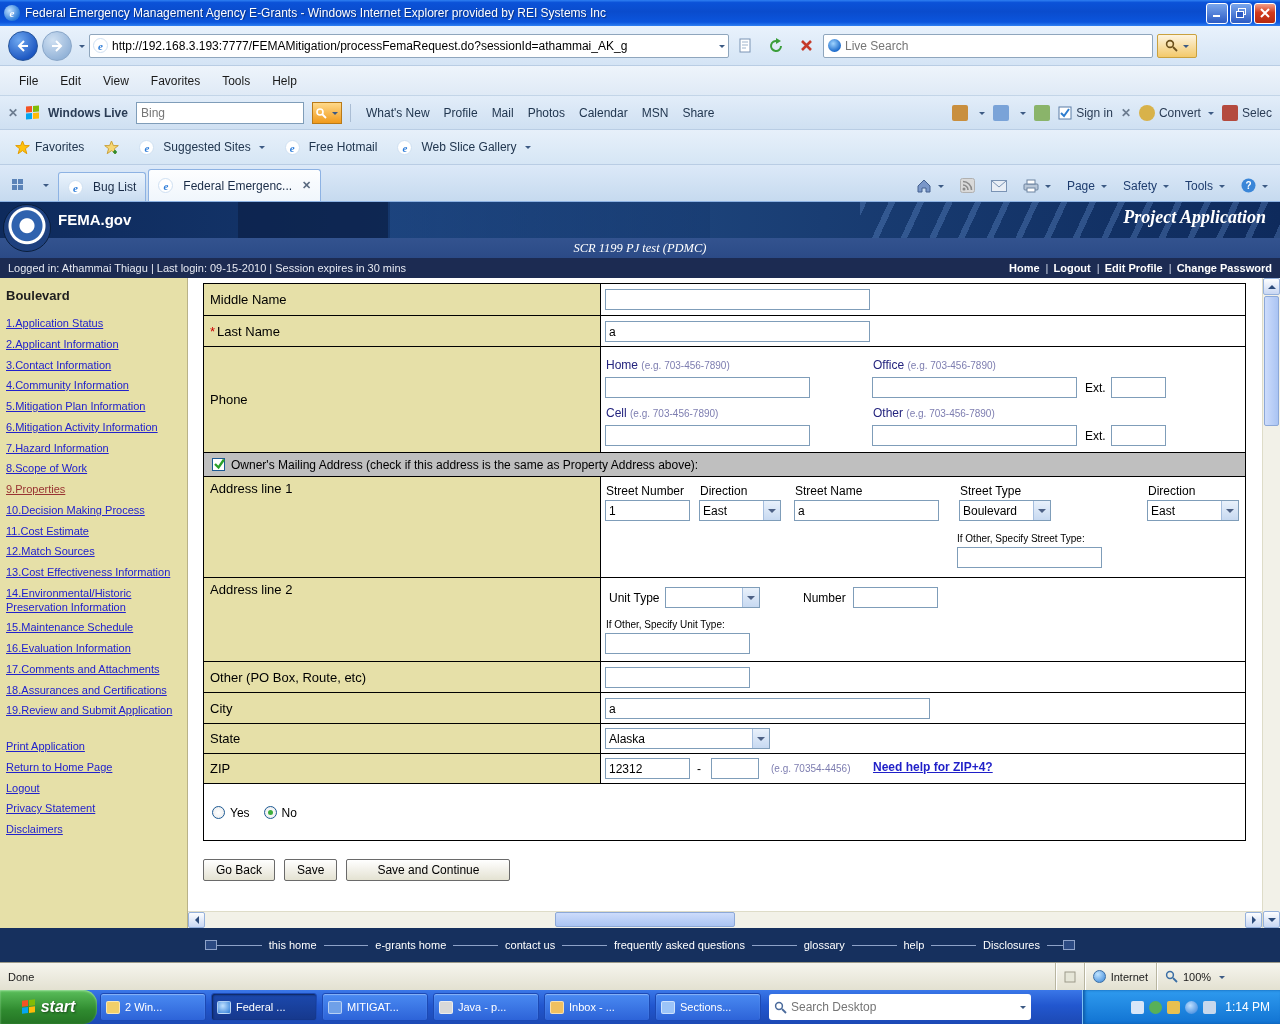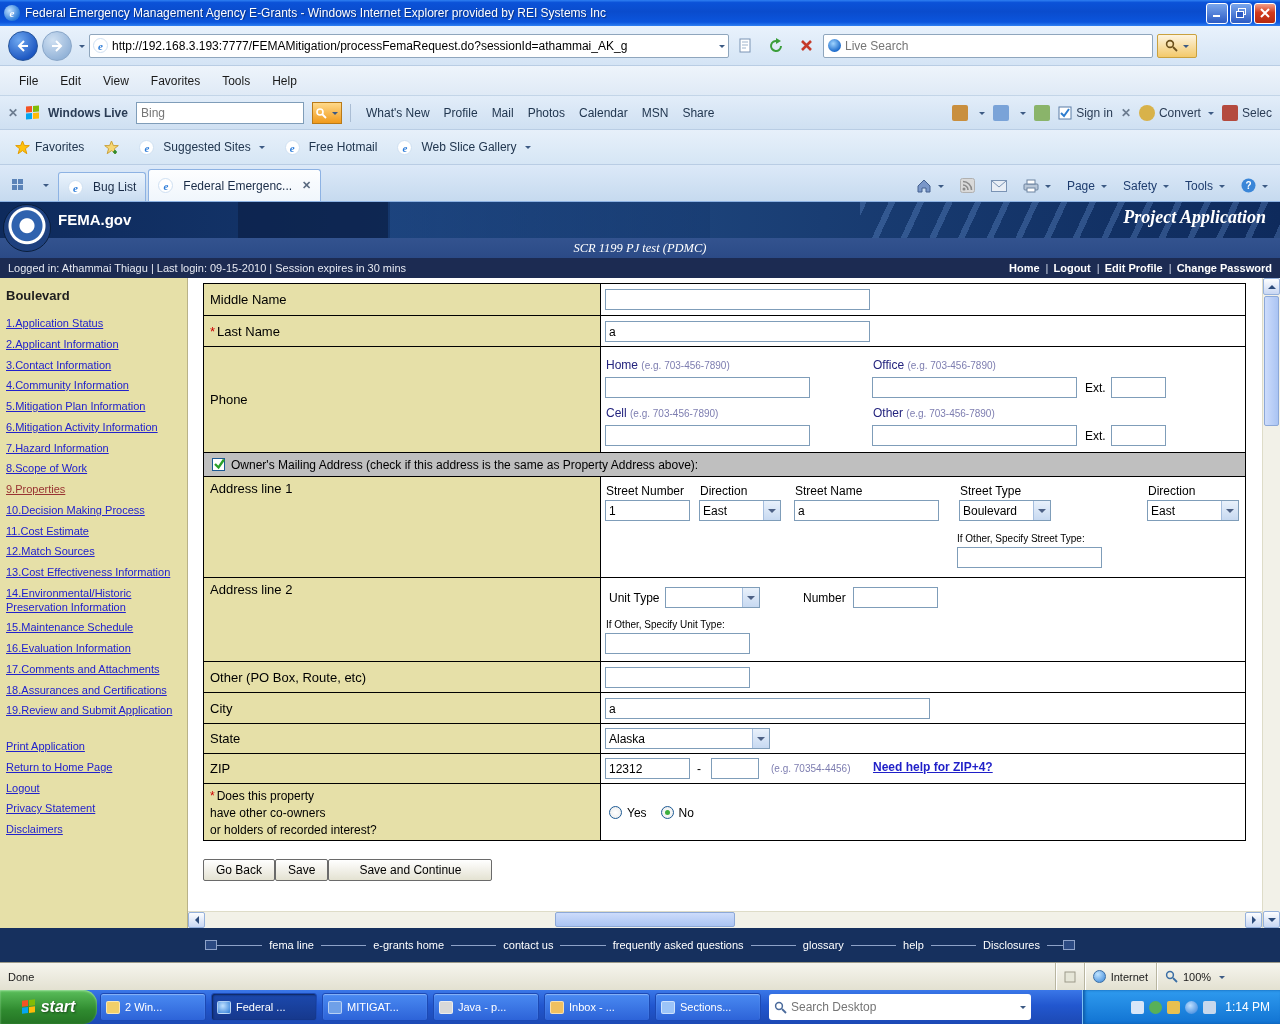--- a/index.html
+++ b/index.html
@@ -102,21 +102,21 @@
   .checkrow { width:100%; background:#bfbfbf; display:flex; align-items:center; padding-left:8px; gap:6px; font-size:12px;text-align:right; }
   .xp-check { width:13px; height:13px; border:1px solid #1d5a94; background:#fff; position:relative; flex:none; }
   .xp-check svg { position:absolute; left:0; top:-2px; overflow:visible; }
   .radio { width:13px; height:13px; border:1px solid #1d5a94; border-radius:50%; background:radial-gradient(#fff,#e9e9e9); display:inline-block; position:relative; vertical-align:middle; }
   .radio.sel::after { content:""; position:absolute; left:3px; top:3px; width:5px; height:5px; border-radius:50%; background:#3dae3d; }
   .radio-lbl { font-size:12px; margin:0 14px 0 5px; vertical-align:middle; }
   .zip-sep { position:absolute; font-size:12px; }
   .zip-hint { position:absolute; font-size:10px; color:#7d7db0; }
   .zip-help { position:absolute; font-size:12px; font-weight:bold; color:#1f1fc8; text-decoration:underline; cursor:pointer; }
   .form-actions { margin-top:18px; display:flex; }
-  .btn { height:22px; background:linear-gradient(#ffffff,#e4e2d2); border:1px solid #6a6a6a; border-radius:2px; font-size:12px; font-family:"Liberation Sans",sans-serif; padding:0 12px; cursor:pointer; }
+  .btn { height:22px; background:linear-gradient(#ffffff,#e4e2d2); border:1px solid #6a6a6a; border-radius:2px; font-size:12px; font-family:"Liberation Sans",sans-serif; padding:0 12px; margin-right:9px; cursor:pointer; }
   .btn.wide { padding:0 30px; }
 
   
   .vscroll { width:18px; background:#f2f1e8; display:flex; flex-direction:column; border-left:1px solid #dedcc8; }
   .sb-btn { flex:none; height:17px; background:linear-gradient(#fdfeff,#c8d7f3); border:1px solid #95b1dc; border-radius:2px; position:relative; }
   .sb-btn::after { content:""; position:absolute; left:50%; top:50%; border:4px solid transparent; }
   .sb-btn.up::after { border-bottom-color:#2d4c7c; transform:translate(-50%,-75%); }
   .sb-btn.down::after { border-top-color:#2d4c7c; transform:translate(-50%,-25%); }
   .sb-btn.left { width:17px; height:100%; } .sb-btn.right { width:17px; height:100%; }
   .sb-btn.left::after { border-right-color:#2d4c7c; transform:translate(-75%,-50%); }
@@ -573,25 +573,20 @@
           <div class="fvalue">
             <input class="fv-input" style="left: 4px; top: 4px; width: 85px;" value="12312">
             <span class="zip-sep" style="left:96px;top:8px">-</span>
             <input class="fv-input" style="left: 110px; top: 4px; width: 48px;" value="">
             <span class="zip-hint" style="left:170px;top:9px">(e.g. 70354-4456)</span>
             <span class="zip-help" style="left:272px;top:6px">Need help for ZIP+4?</span>
           </div>
         </div>
 
         <div class="frow" style="height:57px">
-          <div class="flabel" style="font-size:12px;line-height:1.4">
-            <span class="req">*</span><span>Does this property</span><br>
-            <span>have other co-owners</span><br>
-            <span>or holders of recorded interest?</span>
-          </div>
           <div class="fvalue">
             <span style="position:absolute;left:8px;top:19px;white-space:nowrap">
               <span class="radio"></span><span class="radio-lbl">Yes</span><span class="radio sel"></span><span class="radio-lbl">No</span>
             </span>
           </div>
         </div>
 
       </div>
 
       <div class="form-actions">
@@ -615,21 +610,21 @@
       <span class="v-space"></span>
       <span class="sb-btn down"></span>
     </div>
   </div>
 
   <div class="site-footer">
     <span class="footer-ico"></span>
     <span class="flinks">
 
     <span class="fline"></span>
-        <a class="flink">fema line</a>
+        <a class="flink">this home</a>
         <span class="fline"></span>
         <a class="flink">e-grants home</a>
         <span class="fline"></span>
         <a class="flink">contact us</a>
         <span class="fline"></span>
         <a class="flink">frequently asked questions</a>
         <span class="fline"></span>
         <a class="flink">glossary</a>
         <span class="fline"></span>
         <a class="flink">help</a>

